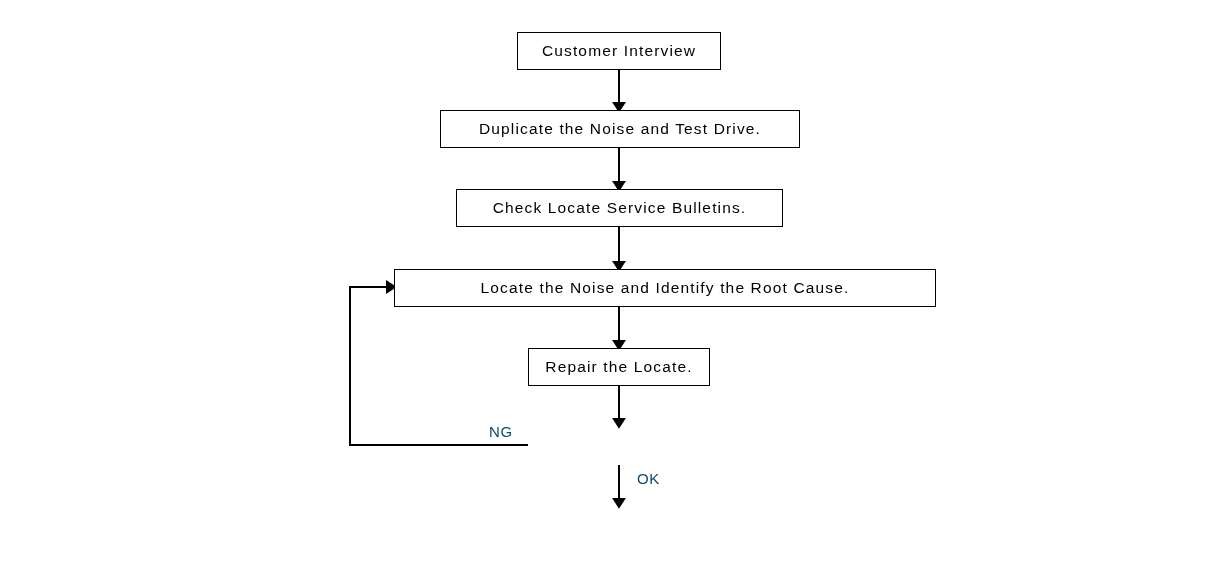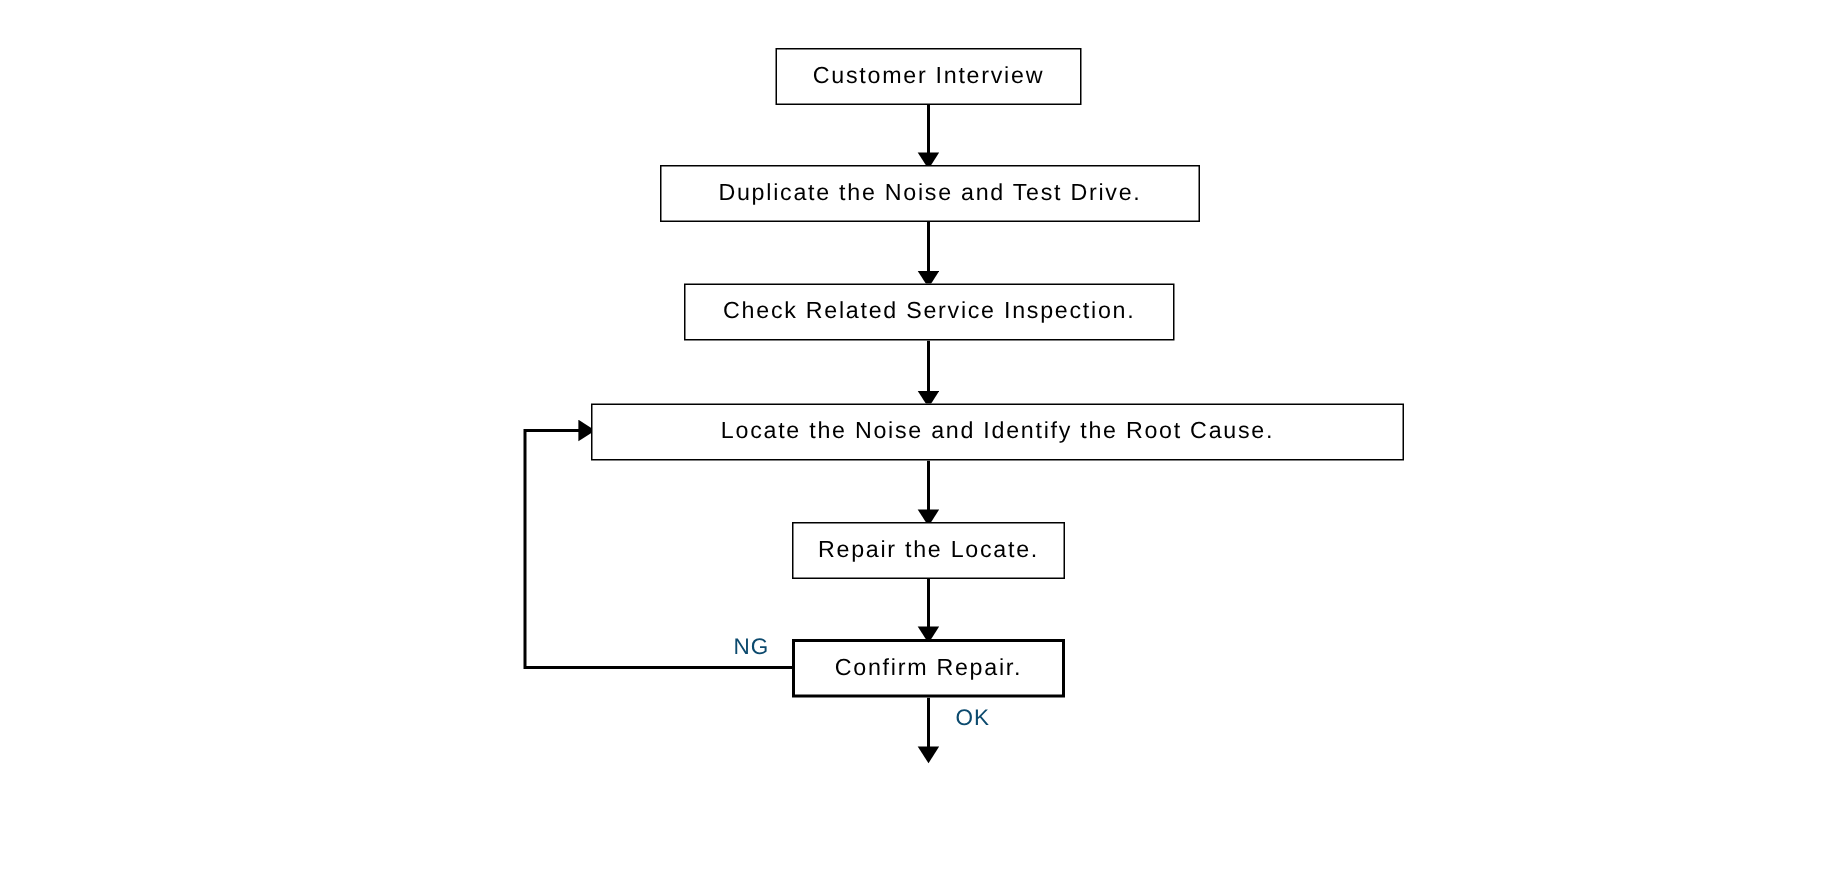--- a/index.html
+++ b/index.html
@@ -83,33 +83,30 @@
 
   <div class="node" style="left:517px; top:32px; width:204px; height:38px;">
     <span>Customer Interview</span>
   </div>
 
   <div class="node" style="left:440px; top:110px; width:360px; height:38px;">
     <span>Duplicate the Noise and Test Drive.</span>
   </div>
 
   <div class="node" style="left:456px; top:189px; width:327px; height:38px;">
-    <span>Check Related Service Inspection.</span>
+    <span>Check Locate Service Bulletins.</span>
   </div>
 
   <div class="node" style="left:394px; top:269px; width:542px; height:38px;">
     <span>Locate the Noise and Identify the Root Cause.</span>
   </div>
 
   <div class="node" style="left:528px; top:348px; width:182px; height:38px;">
     <span>Repair the Locate.</span>
   </div>
 
-  <div class="node emphasis" style="left:528px; top:426px; width:182px; height:39px;">
-    <span>Confirm Repair.</span>
-  </div>
 
 
   <div class="edge-label" style="left:489px; top:424px;">NG</div>
 
   <div class="edge-label" style="left:637px; top:471px;">OK</div>
 
 </div>
 
 </body></html>

